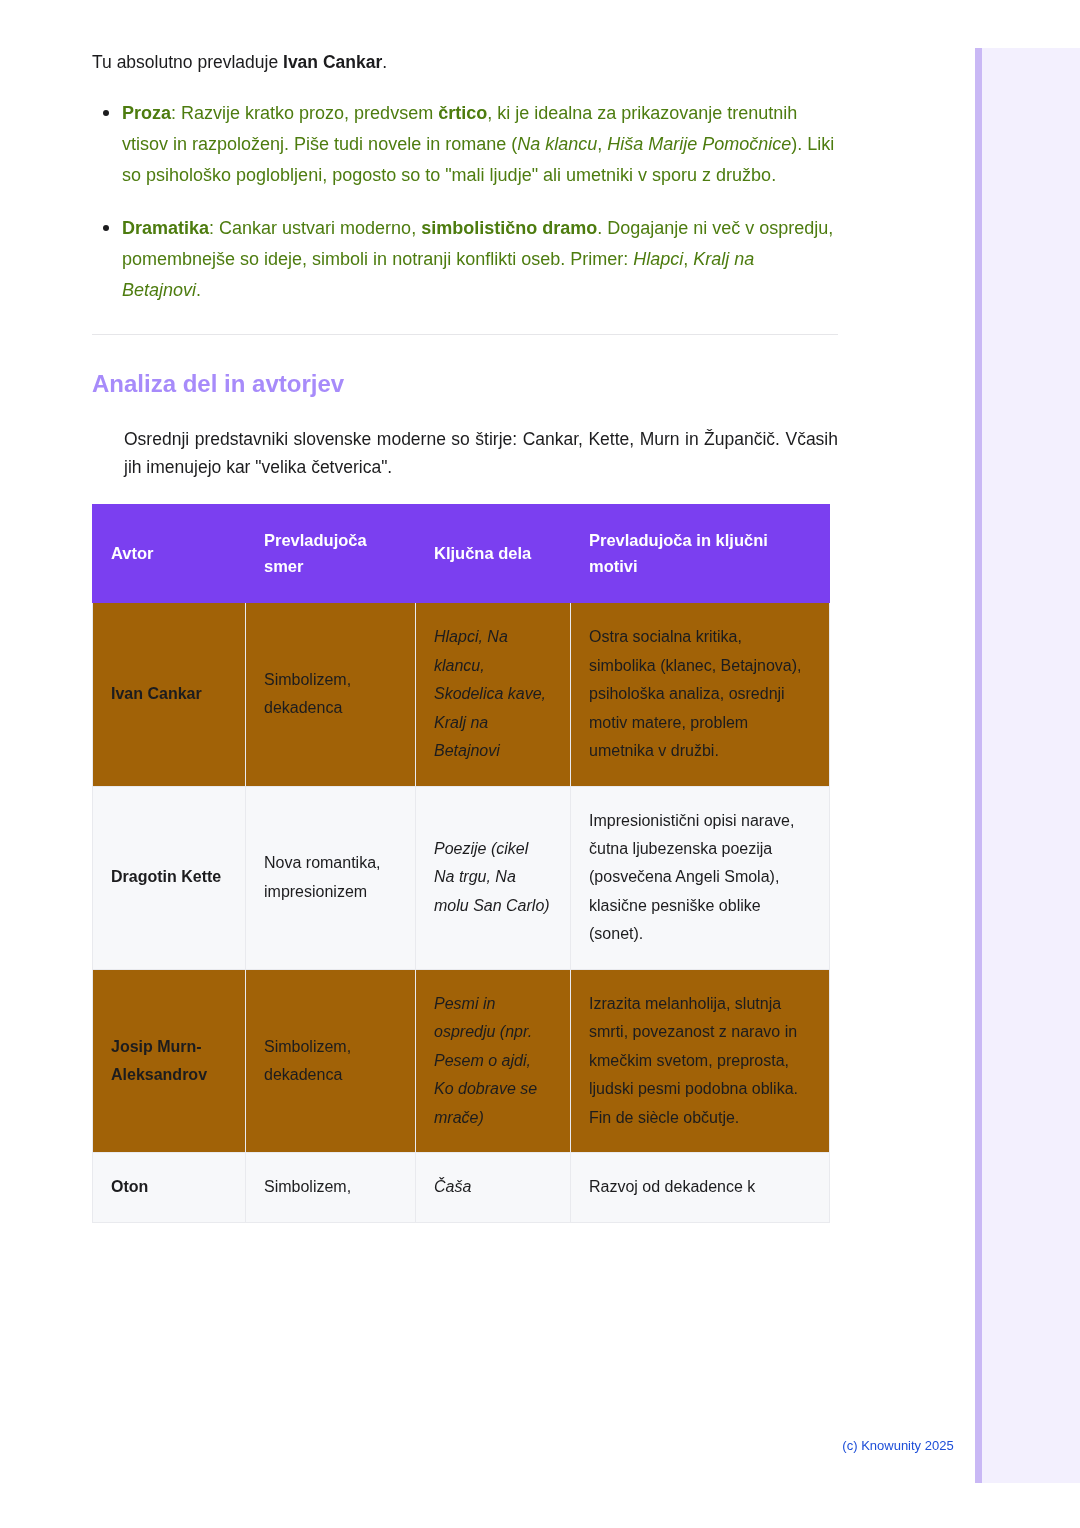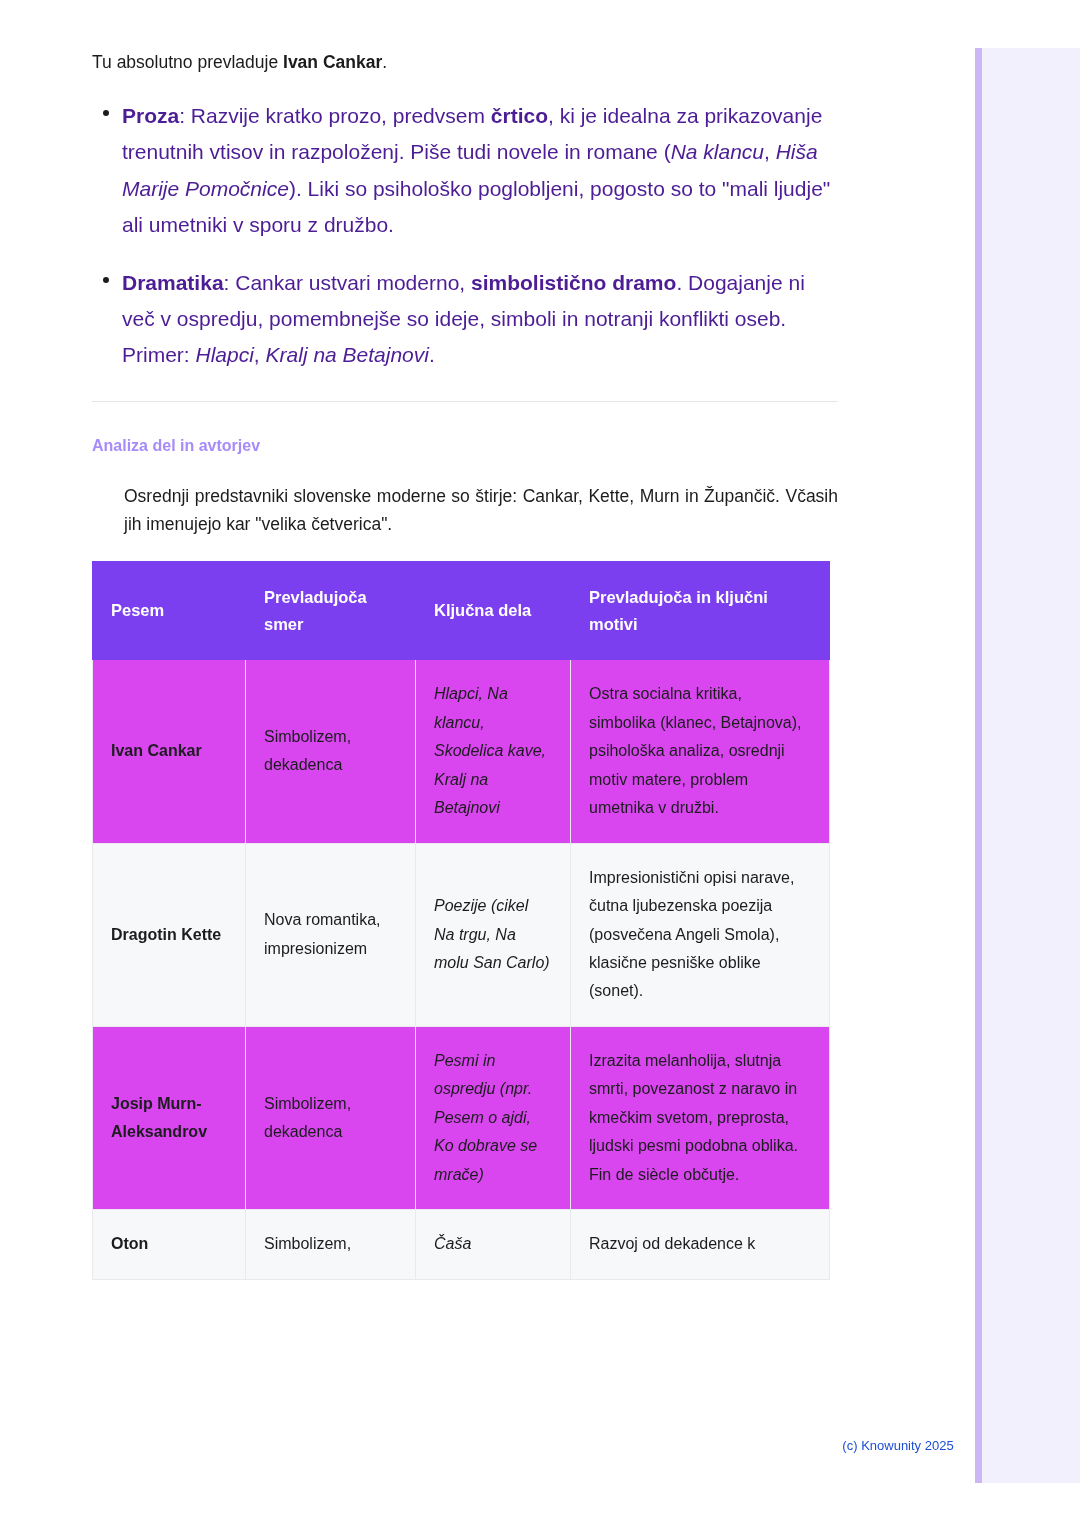--- a/index.html
+++ b/index.html
@@ -50,24 +50,24 @@
   }
   p.justified { text-align: justify; margin-left: 32px; }
 
   ul.bullets {
     margin: 0 0 4px 0;
     padding-left: 30px;
     list-style: none;
   }
   ul.bullets li {
     position: relative;
-    font-size: 21px;
+    font-size: 18px;
     line-height: 1.72;
     margin-bottom: 22px;
-    color: #4c1d95;
+    color: #4d7c0f;
   }
   ul.bullets li::before {
     content: "";
     position: absolute;
     left: -19px;
     top: 12px;
     width: 6px;
     height: 6px;
     background: #1c1c1e;
     border-radius: 50%;
@@ -76,21 +76,21 @@
   b, .b { font-weight: bold; }
   i, .i { font-style: italic; }
 
   hr.divider {
     border: none;
     border-top: 1px solid #e6e6e9;
     margin: 28px 0 34px 0;
   }
 
   h2.section-heading {
-    font-size: 16px;
+    font-size: 24px;
     line-height: 1.25;
     font-weight: bold;
     color: #a78bfa;
     margin: 0 0 26px 0;
   }
 
   
   table.data-table {
     width: 737px;
     border-collapse: collapse;
@@ -108,21 +108,21 @@
     padding: 22px 18px;
     border: 1px solid #7b3ff0;
   }
   table.data-table td {
     font-size: 16px;
     line-height: 1.78;
     vertical-align: middle;
     padding: 20px 18px;
     border: 1px solid #e9eaee;
     color: #1c1c1e;
-    background: #d946ef;
+    background: #a16207;
   }
   table.data-table tbody tr:nth-child(even) td {
     background: #f7f8fa;
   }
   td.author-cell { font-weight: bold; }
   td.works-cell { font-style: italic; }
 
   col.c1 { width: 153px; }
   col.c2 { width: 170px; }
   col.c3 { width: 155px; }
@@ -168,21 +168,21 @@
 
   <table class="data-table">
     <colgroup>
       <col class="c1">
         <col class="c2">
         <col class="c3">
         <col class="c4">
     </colgroup>
     <thead>
       <tr>
-        <th>Pesem</th>
+        <th>Avtor</th>
         <th>Prevladujoča smer</th>
         <th>Ključna dela</th>
         <th>Prevladujoča in ključni motivi</th>
       </tr>
     </thead>
     <tbody>
       <tr>
         <td class="author-cell">Ivan Cankar</td>
         <td>Simbolizem, dekadenca</td>
         <td class="works-cell">Hlapci, Na klancu, Skodelica kave, Kralj na Betajnovi</td>

